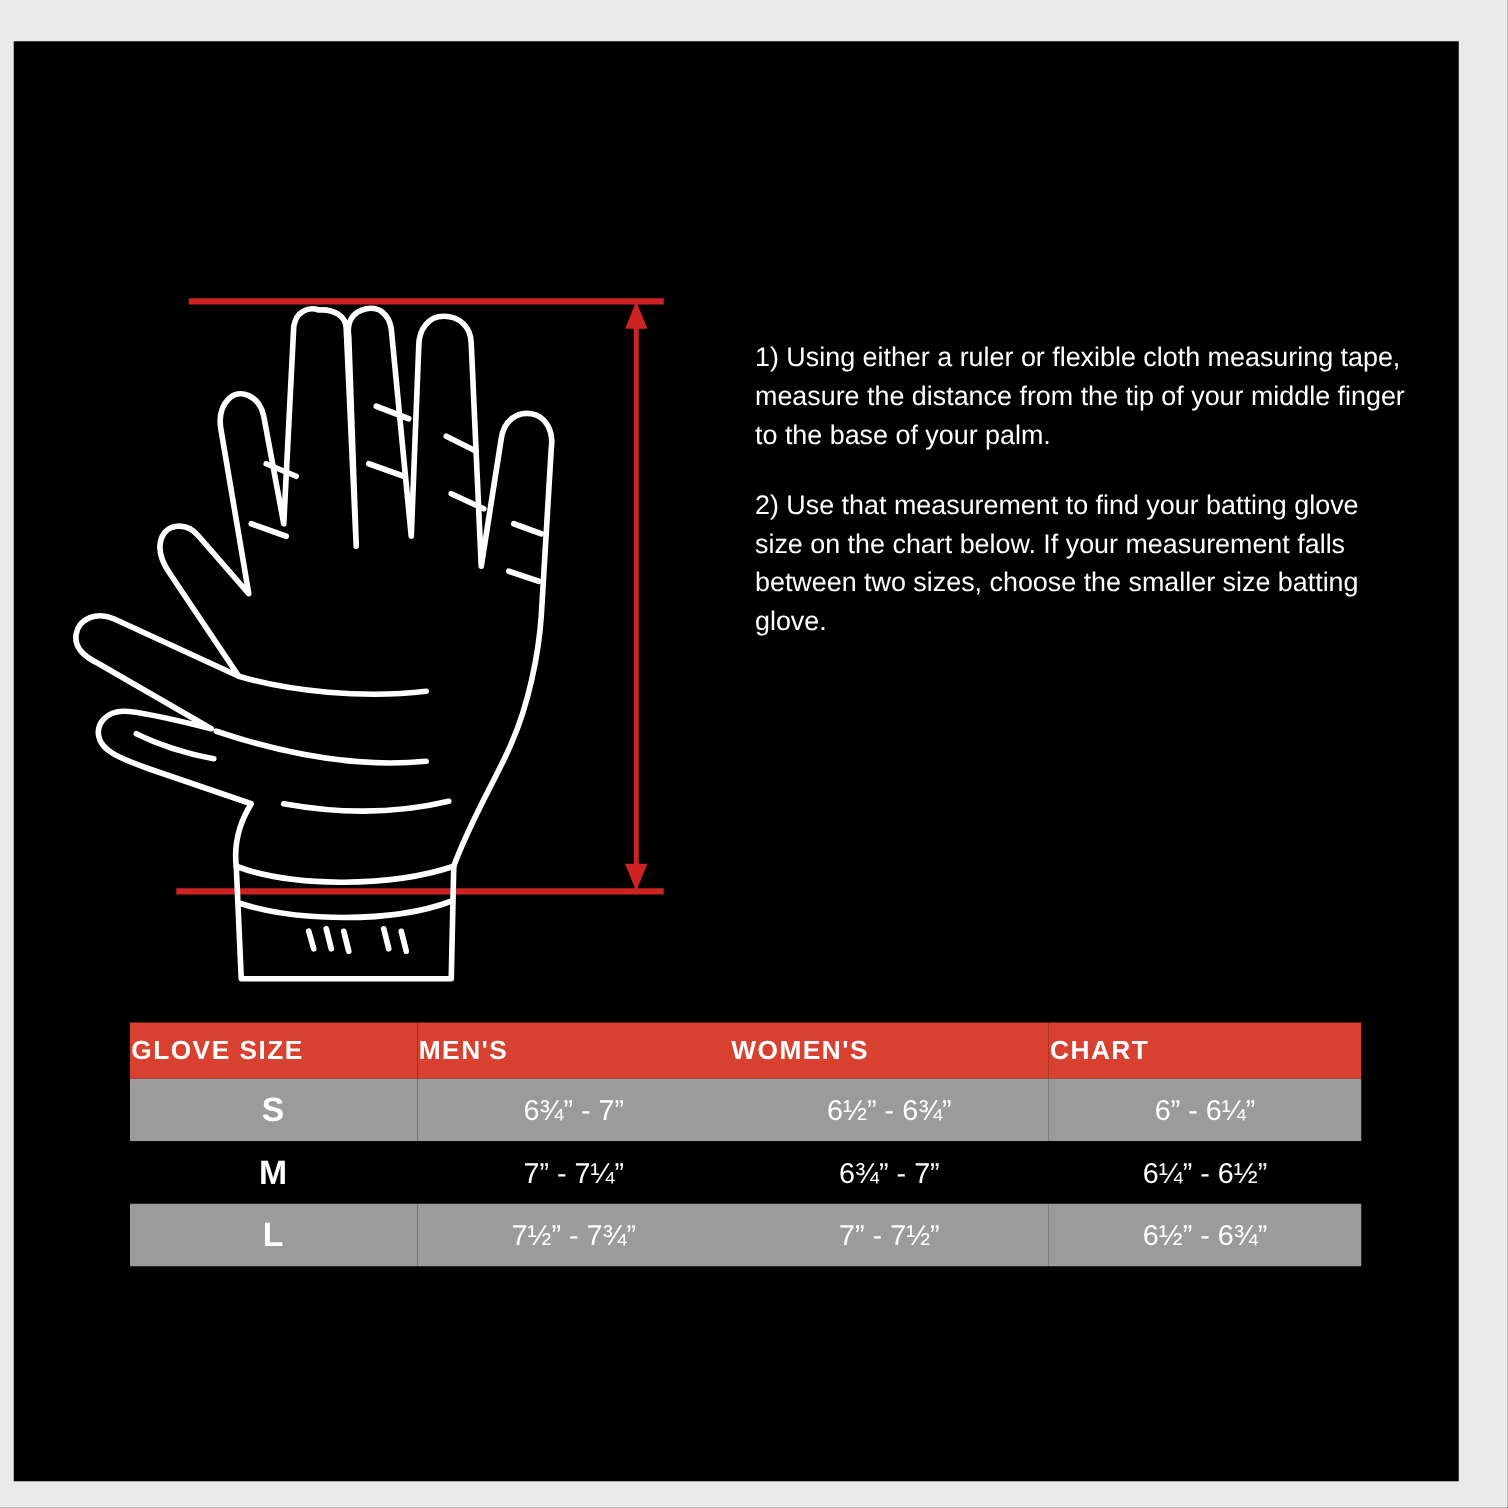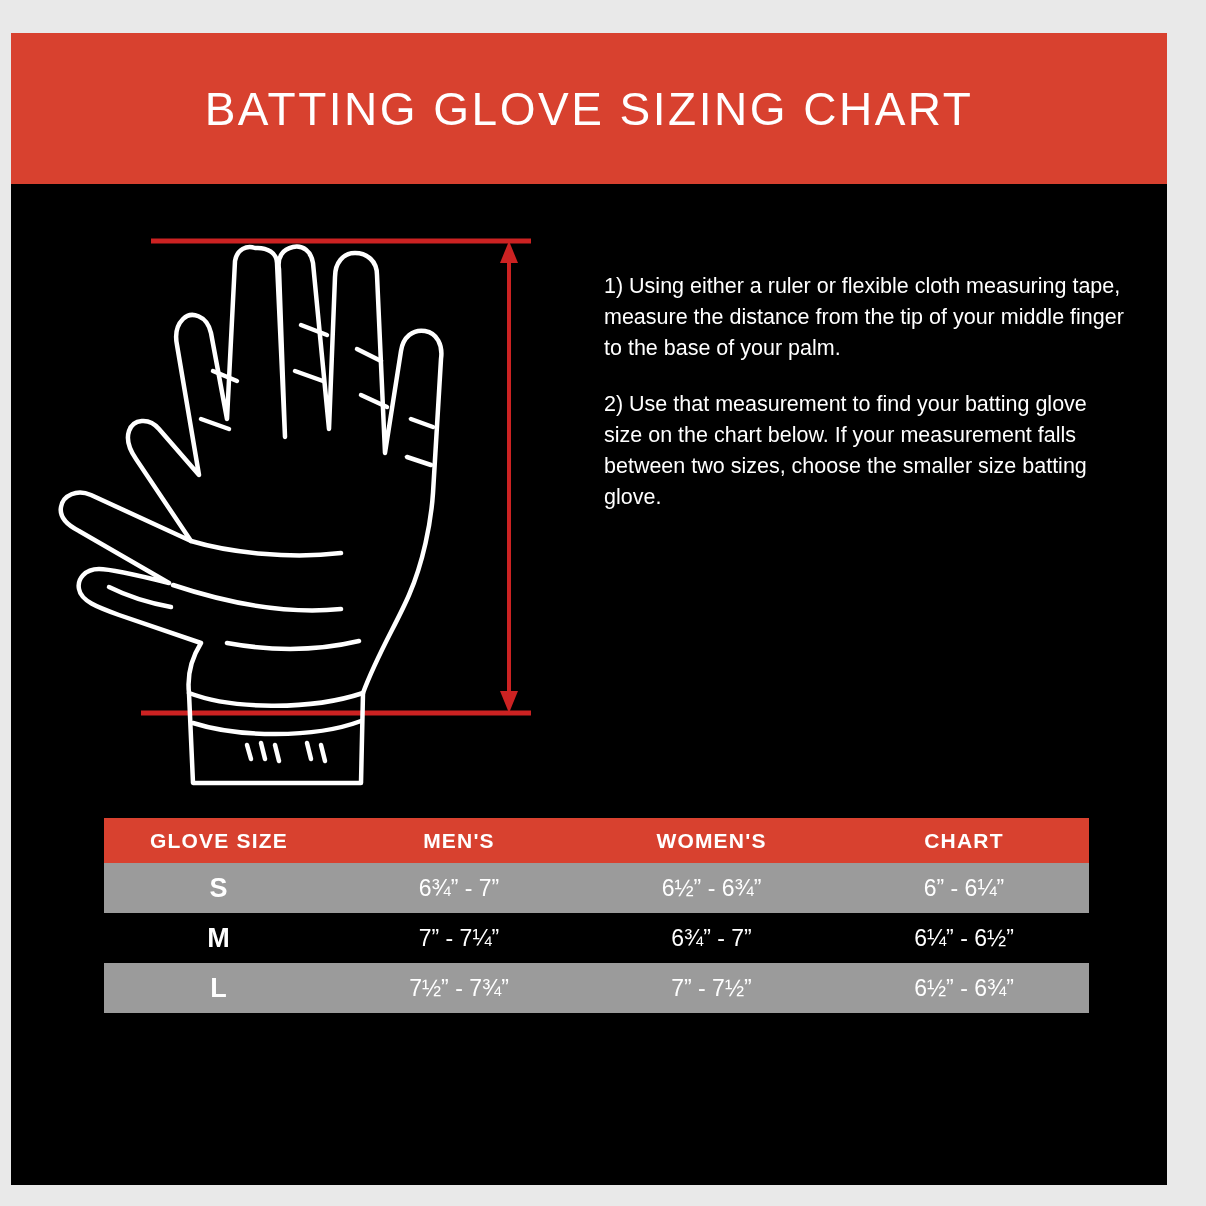--- a/index.html
+++ b/index.html
@@ -83,21 +83,21 @@
     width: 985px;
     table-layout: fixed;
   }
   table.size-table th {
     background: #d8412f;
     color: #ffffff;
     font-size: 21px;
     font-weight: bold;
     letter-spacing: 1.2px;
     height: 43px;
-    text-align: center;
+    text-align: left;
     vertical-align: middle;
     border: none;
   }
   table.size-table td {
     height: 48px;
     text-align: center;
     vertical-align: middle;
     color: #ffffff;
     font-size: 23px;
     border: none;
@@ -113,23 +113,20 @@
   .col-b { width: 250px; }
   .col-c { width: 255px; }
   .col-d { width: 250px; }
 </style>
 </head>
 <body>
 
 <div id="page">
   <div class="card">
 
-    <div class="title-bar">
-      <span class="title-text">BATTING GLOVE SIZING CHART</span>
-    </div>
 
     <div class="hand-area">
       <svg class="hand-svg" width="520" height="600" viewBox="0 0 520 600">
 
         <line x1="110" y1="18" x2="490" y2="18" stroke="#cc2222" stroke-width="5"></line>
 
         <line x1="100" y1="490" x2="490" y2="490" stroke="#cc2222" stroke-width="5"></line>
 
         <line x1="468" y1="24" x2="468" y2="484" stroke="#cc2222" stroke-width="4"></line>
         <polygon points="468,18 459,40 477,40" fill="#cc2222"></polygon>

